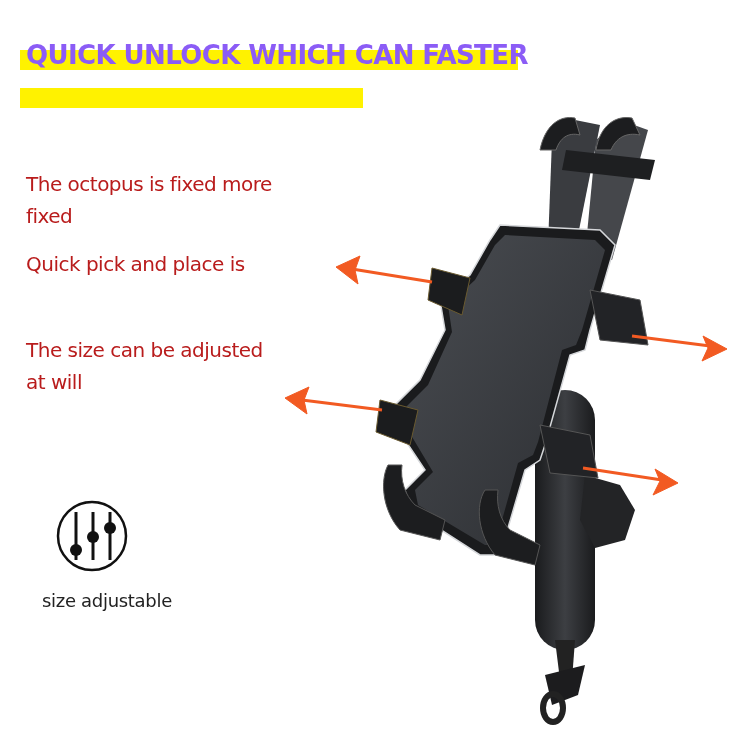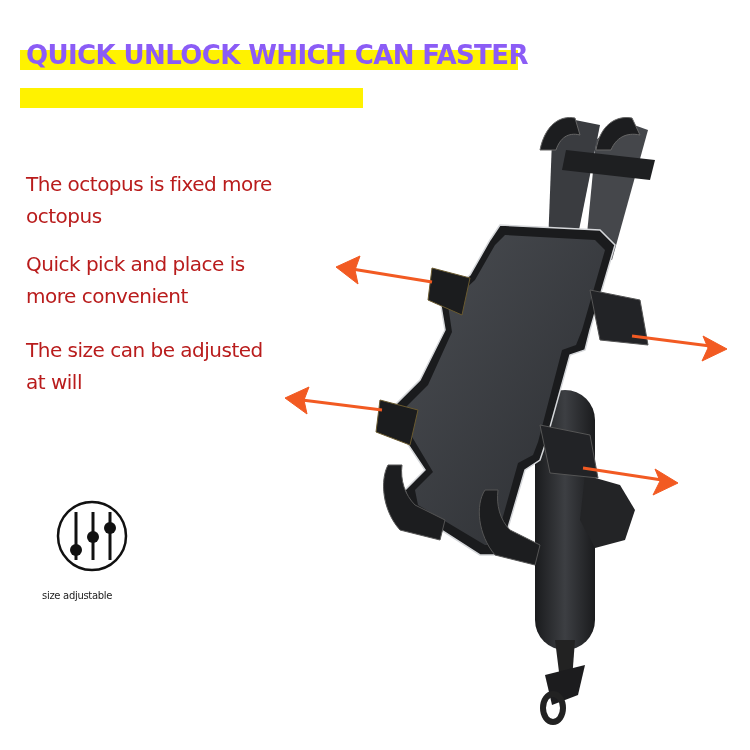--- a/index.html
+++ b/index.html
@@ -3,43 +3,42 @@
 <meta charset="utf-8">
 <style>
   html, body { margin:0; padding:0; background:#ffffff; }
   body { width:750px; height:750px; position:relative; overflow:hidden; font-family:"Liberation Sans", "DejaVu Sans", sans-serif; color:#111; }
   .headline { position:absolute; left:20px; top:38px; }
   .hl-line { position:relative; display:block; height:38px; }
   .hl-bar { position:absolute; left:0; background:#fff200; height:20px; }
   .hl-text { position:relative; font-family:"DejaVu Sans", sans-serif; font-weight:bold; font-size:26px; letter-spacing:-0.6px; line-height:34px; color:#8b5cf6; white-space:nowrap; padding-left:6px; }
   .feature { position:absolute; left:26px; font-family:"DejaVu Sans", sans-serif; font-size:20px; line-height:32px; color:#b91c1c; letter-spacing:-0.5px; }
   .icon-wrap { position:absolute; left:56px; top:500px; width:72px; height:72px; }
-  .icon-caption { position:absolute; left:42px; top:590px; font-family:"DejaVu Sans", sans-serif; font-size:10px; color:#222; letter-spacing:-0.3px; }
+  .icon-caption { position:absolute; left:42px; top:590px; font-family:"DejaVu Sans", sans-serif; font-size:18px; color:#222; letter-spacing:-0.3px; }
   .product { position:absolute; left:0; top:0; width:750px; height:750px; }
 </style>
 </head>
 <body>
 
 <div class="headline">
   <div class="hl-line">
     <div class="hl-bar" style="width:498px; top:12px;"></div>
     <div class="hl-text">QUICK UNLOCK WHICH CAN FASTER</div>
   </div>
   <div class="hl-line">
     <div class="hl-bar" style="width:343px; top:12px;"></div>
   </div>
 </div>
 
 <div class="feature" style="top:168px;">
   <div>The octopus is fixed more</div>
-  <div>octopus</div>
+  <div>fixed</div>
 </div>
 <div class="feature" style="top:248px;">
   <div>Quick pick and place is</div>
-  <div>more convenient</div>
 </div>
 <div class="feature" style="top:334px;">
   <div>The size can be adjusted</div>
   <div>at will</div>
 </div>
 
 <div class="icon-wrap">
   <svg width="72" height="72" viewBox="0 0 72 72">
     <circle cx="36" cy="36" r="34" fill="none" stroke="#111" stroke-width="2.5"></circle>
     <line x1="20" y1="12" x2="20" y2="60" stroke="#111" stroke-width="3"></line>

